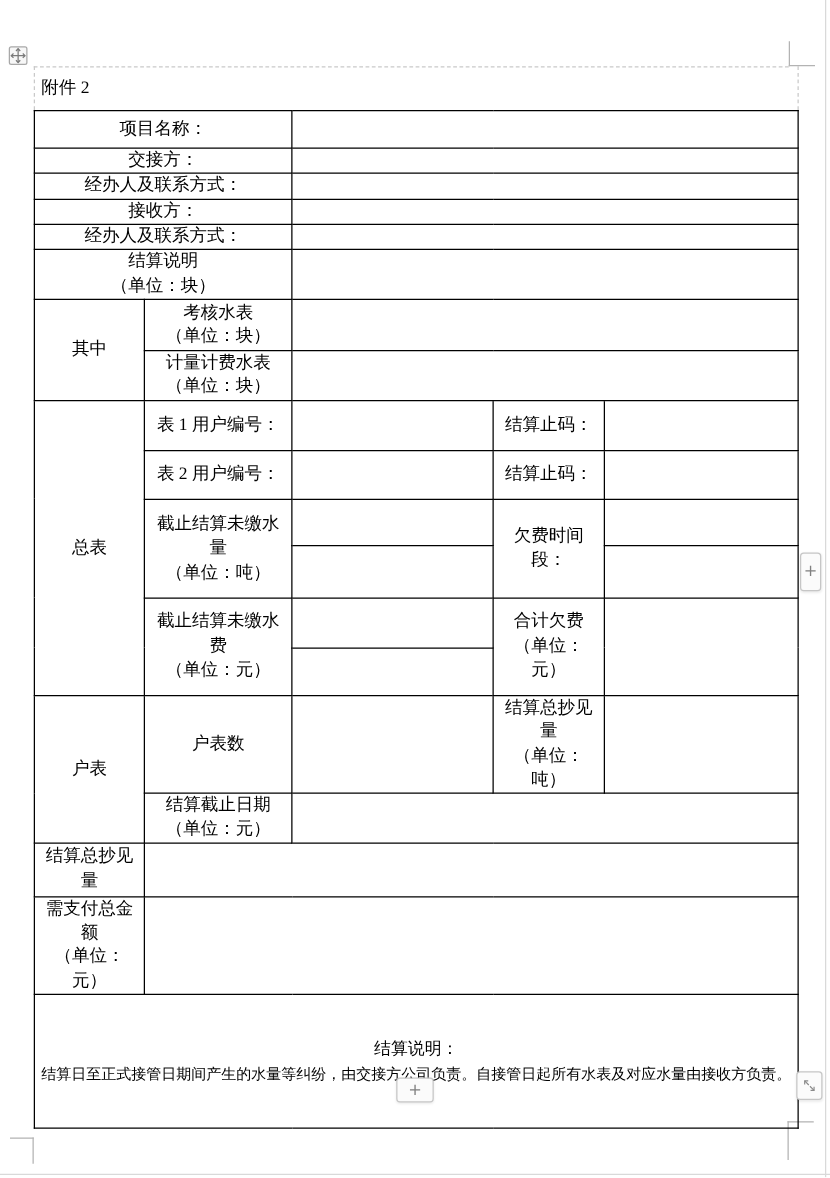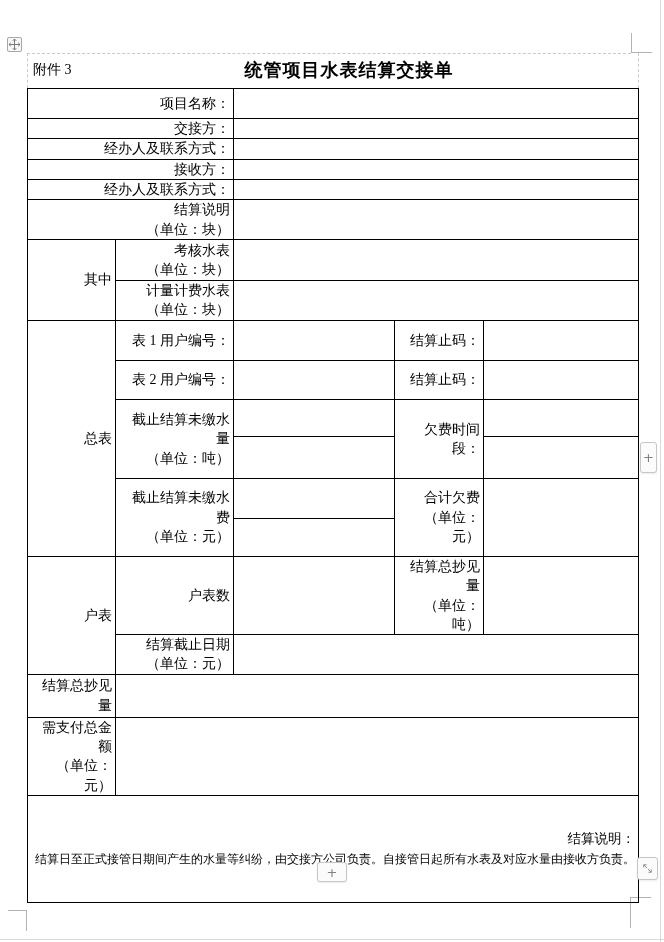--- a/index.html
+++ b/index.html
@@ -31,21 +31,21 @@
     position:absolute;left:33px;right:0;top:5px;text-align:center;
     font-size:18px;font-weight:700;letter-spacing:1px;
   }
 
   
   table.form{
     position:absolute;left:27px;top:88px;width:611px;
     border-collapse:collapse;table-layout:fixed;
   }
   table.form td{
-    border:1.5px solid #000;padding:0 3px;text-align:right;vertical-align:middle;
+    border:1.5px solid #000;padding:0 3px;text-align:center;vertical-align:middle;
     font-size:14px;line-height:1.38;overflow:hidden;
   }
   td.lbl{white-space:pre-line;}
   td.notes{
     text-align:left;vertical-align:top;padding:3px 5px;white-space:normal;
   }
   .notes-heading{font-size:13.5px;line-height:20px;}
   .notes-body{font-size:12px;line-height:20px;}
 
   tr.rh-a{height:30px} tr.rh-b{height:17px} tr.rh-c{height:39px}
@@ -90,22 +90,21 @@
         <line x1="1" y1="6.5" x2="12" y2="6.5"></line>
         <polyline points="4.8,2.8 6.5,1 8.2,2.8"></polyline>
         <polyline points="4.8,10.2 6.5,12 8.2,10.2"></polyline>
         <polyline points="2.8,4.8 1,6.5 2.8,8.2"></polyline>
         <polyline points="10.2,4.8 12,6.5 10.2,8.2"></polyline>
       </g>
     </svg>
   </div>
 
   <div class="title-row">
-    <span class="attach-label">附件 3</span>
-    <div class="doc-title">统管项目水表结算交接单</div>
+    <span class="attach-label">附件 2</span>
   </div>
 
   <table class="form">
     <colgroup>
       <col style="width:88px">
         <col style="width:118px">
         <col style="width:161px">
       <col style="width:89px">
         <col style="width:155px">
     </colgroup>

